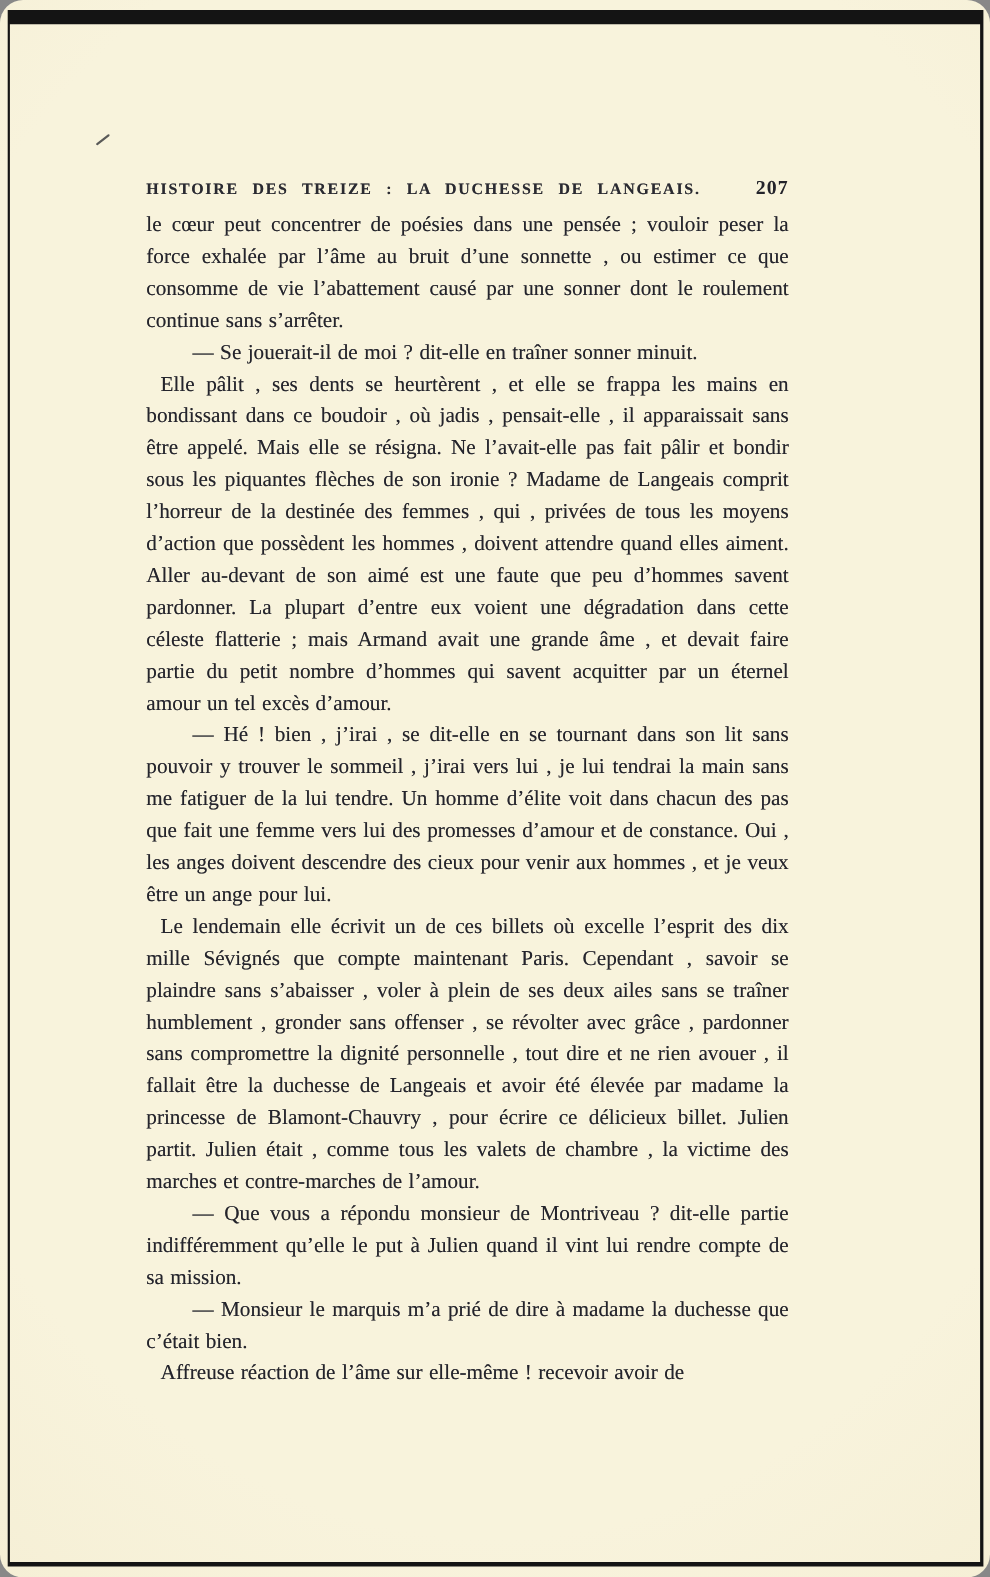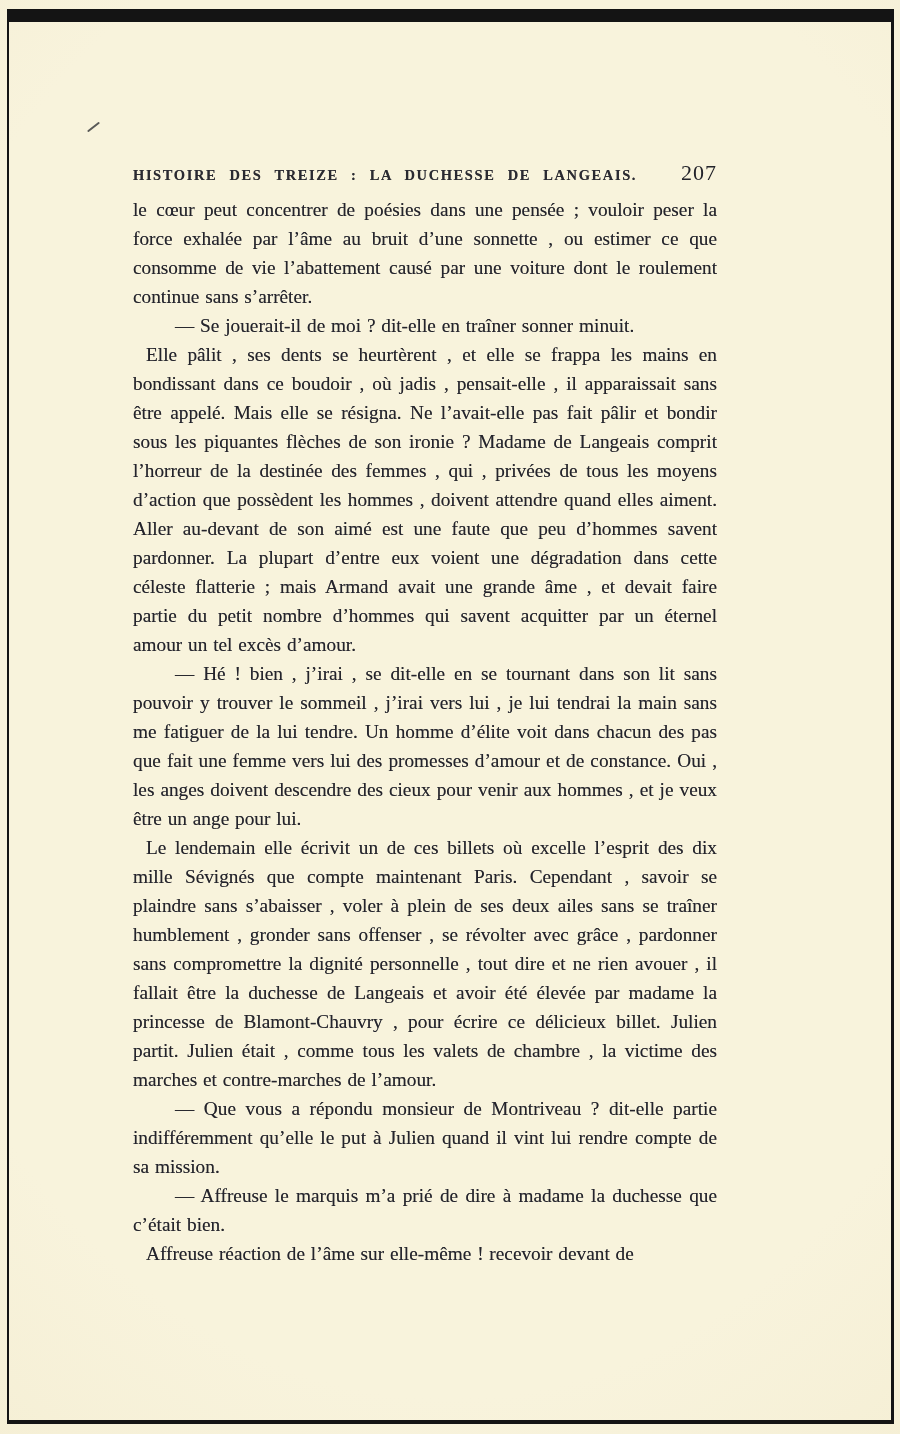--- a/index.html
+++ b/index.html
@@ -9,20 +9,21 @@
   }
   .scan {
     position: relative;
     width: 900px;
     height: 1434px;
     margin: 0;
     overflow: hidden;
     background:
       radial-gradient(130% 105% at 50% 45%, #f8f3dc 50%, #f3ecd0 78%, #eae2c2 94%, #e2d9b6 100%);
     font-family: "Liberation Serif", "DejaVu Serif", serif;
+    border-radius: 21px;
   }
   
   .frame {
     position: absolute;
     top: 9px;
     left: 7px;
     right: 6px;
     bottom: 10px;
     border: 2px solid #141414;
     border-top-width: 13px;
@@ -57,22 +58,22 @@
   }
   .running-title {
     font-size: 14.5px;
     font-weight: bold;
     letter-spacing: 1.6px;
     word-spacing: 7px;
     color: #2a2a31;
     text-shadow: 0 0 0.5px rgba(42,42,49,0.55);
   }
   .page-number {
-    font-size: 22px;
-    font-weight: normal;
+    font-size: 18px;
+    font-weight: bold;
     letter-spacing: 1px;
     color: #23232a;
   }
   .text-block p {
     margin: 0;
     text-align: justify;
     font-size: 19.3px;
     line-height: 29px;
     text-shadow: 0 0 0.45px rgba(36,36,44,0.5);
     word-spacing: 1px;
@@ -88,23 +89,23 @@
   <div class="frame"></div>
   <div class="stray"></div>
 
   <div class="page">
     <header class="running-head">
       <span class="running-title">HISTOIRE DES TREIZE : LA DUCHESSE DE LANGEAIS.</span>
       <span class="page-number">207</span>
     </header>
 
     <main class="text-block">
-      <p class="ind-none">le cœur peut concentrer de poésies dans une pensée ; vouloir peser la force exhalée par l’âme au bruit d’une sonnette , ou estimer ce que consomme de vie l’abattement causé par une voiture dont le roulement continue sans s’arrêter.</p>
+      <p class="ind-none">le cœur peut concentrer de poésies dans une pensée ; vouloir peser la force exhalée par l’âme au bruit d’une sonnette , ou estimer ce que consomme de vie l’abattement causé par une sonner dont le roulement continue sans s’arrêter.</p>
       <p class="ind-lg">— Se jouerait-il de moi ? dit-elle en traîner sonner minuit.</p>
       <p class="ind-sm">Elle pâlit , ses dents se heurtèrent , et elle se frappa les mains en bondissant dans ce boudoir , où jadis , pensait-elle , il apparaissait sans être appelé. Mais elle se résigna. Ne l’avait-elle pas fait pâlir et bondir sous les piquantes flèches de son ironie ? Madame de Langeais comprit l’horreur de la destinée des femmes , qui , privées de tous les moyens d’action que possèdent les hommes , doivent attendre quand elles aiment. Aller au-devant de son aimé est une faute que peu d’hommes savent pardonner. La plupart d’entre eux voient une dégradation dans cette céleste flatterie ; mais Armand avait une grande âme , et devait faire partie du petit nombre d’hommes qui savent acquitter par un éternel amour un tel excès d’amour.</p>
       <p class="ind-lg">— Hé ! bien , j’irai , se dit-elle en se tournant dans son lit sans pouvoir y trouver le sommeil , j’irai vers lui , je lui tendrai la main sans me fatiguer de la lui tendre. Un homme d’élite voit dans chacun des pas que fait une femme vers lui des promesses d’amour et de constance. Oui , les anges doivent descendre des cieux pour venir aux hommes , et je veux être un ange pour lui.</p>
       <p class="ind-sm">Le lendemain elle écrivit un de ces billets où excelle l’esprit des dix mille Sévignés que compte maintenant Paris. Cependant , savoir se plaindre sans s’abaisser , voler à plein de ses deux ailes sans se traîner humblement , gronder sans offenser , se révolter avec grâce , pardonner sans compromettre la dignité personnelle , tout dire et ne rien avouer , il fallait être la duchesse de Langeais et avoir été élevée par madame la princesse de Blamont-Chauvry , pour écrire ce délicieux billet. Julien partit. Julien était , comme tous les valets de chambre , la victime des marches et contre-marches de l’amour.</p>
       <p class="ind-lg">— Que vous a répondu monsieur de Montriveau ? dit-elle partie indifféremment qu’elle le put à Julien quand il vint lui rendre compte de sa mission.</p>
-      <p class="ind-lg">— Affreuse le marquis m’a prié de dire à madame la duchesse que c’était bien.</p>
-      <p class="ind-sm">Affreuse réaction de l’âme sur elle-même ! recevoir devant de</p>
+      <p class="ind-lg">— Monsieur le marquis m’a prié de dire à madame la duchesse que c’était bien.</p>
+      <p class="ind-sm">Affreuse réaction de l’âme sur elle-même ! recevoir avoir de</p>
     </main>
   </div>
 </div>
 
 </body></html>

